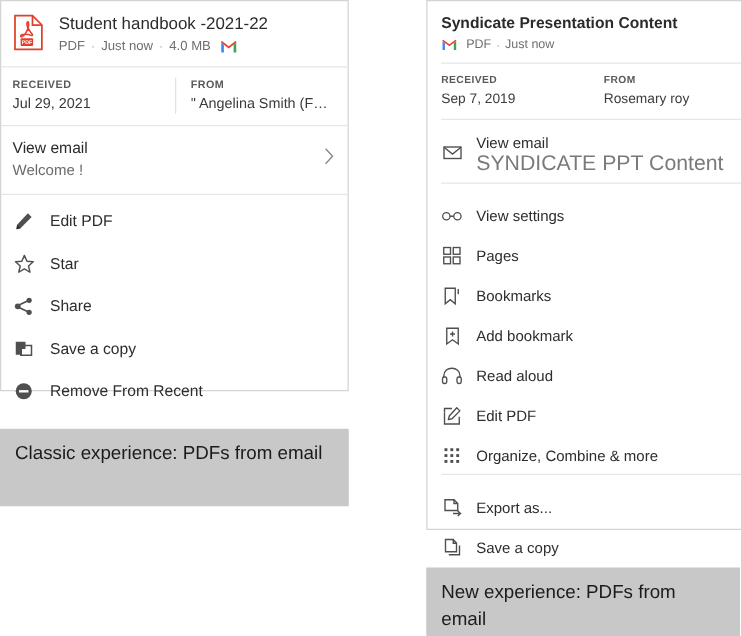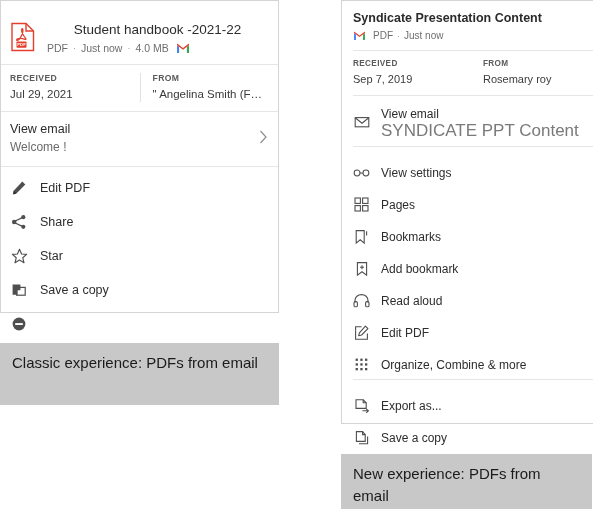--- a/index.html
+++ b/index.html
@@ -27,23 +27,22 @@
   #classic-card {
     left: 0px;
     top: 0px;
     width: 279px;
     height: 313px;
   }
 
   .file-header {
     display: flex;
     align-items: flex-start;
-    padding: 20px 10px 9px 9px;
-    box-sizing: border-box;
-    text-align: center;
+    padding: 9px 10px 9px 9px;
+    box-sizing: border-box;
   }
   .pdf-icon {
     flex: 0 0 auto;
     width: 26px;
     height: 30px;
     margin-right: 11px;
     margin-top: 1px;
   }
   .file-head-text { flex: 1 1 auto; min-width: 0; }
   .file-title {
@@ -300,56 +299,57 @@
       <svg width="16" height="16" viewBox="0 0 16 16">
         <path d="M11.3 1.6 L14.3 4.6 L5.4 13.5 L1.8 14.4 L2.7 10.8 Z" fill="#4f4f4f"></path>
         <path d="M2.7 10.8 L5.4 13.5 L2.6 14.3 Z" fill="#2d2d2d"></path>
       </svg>
     </span>
     <span class="lbl">Edit PDF</span>
   </div>
 
   <div class="action">
     <span class="ico">
+      <svg width="17" height="17" viewBox="0 0 17 17">
+        <path d="M8.5 1.3 L10.6 6 L15.6 6.4 L11.8 9.8 L13 14.8 L8.5 12.1 L4 14.8 L5.2 9.8 L1.4 6.4 L6.4 6 Z" fill="none" stroke="#4f4f4f" stroke-width="1.15" stroke-linejoin="round"></path>
+      </svg>
+    </span>
+    <span class="lbl">Star</span>
+  </div>
+
+  <div class="action">
+    <span class="ico">
       <svg width="16" height="16" viewBox="0 0 16 16">
         <circle cx="12.3" cy="3.2" r="2.1" fill="#4f4f4f"></circle>
         <circle cx="12.3" cy="12.8" r="2.1" fill="#4f4f4f"></circle>
         <circle cx="3.2" cy="8" r="2.3" fill="#4f4f4f"></circle>
         <path d="M4.2 7 L11.4 3.6 M4.2 9 L11.4 12.4" stroke="#4f4f4f" stroke-width="1.3"></path>
       </svg>
     </span>
     <span class="lbl">Share</span>
   </div>
 
   <div class="action">
     <span class="ico">
-      <svg width="17" height="17" viewBox="0 0 17 17">
-        <path d="M8.5 1.3 L10.6 6 L15.6 6.4 L11.8 9.8 L13 14.8 L8.5 12.1 L4 14.8 L5.2 9.8 L1.4 6.4 L6.4 6 Z" fill="none" stroke="#4f4f4f" stroke-width="1.15" stroke-linejoin="round"></path>
-      </svg>
-    </span>
-    <span class="lbl">Star</span>
-  </div>
-
-  <div class="action">
-    <span class="ico">
       <svg width="16" height="16" viewBox="0 0 16 16">
         <path d="M1.6 2.4 H9.4 V8.2 H6.6 V12.8 H1.6 Z" fill="#4f4f4f"></path>
         <rect x="5.6" y="5.4" width="8.6" height="7.8" fill="none" stroke="#4f4f4f" stroke-width="1.2"></rect>
       </svg>
     </span>
     <span class="lbl">Save a copy</span>
   </div>
 
   <div class="action">
     <span class="ico">
       <svg width="16" height="16" viewBox="0 0 16 16">
         <circle cx="8" cy="8" r="6.4" fill="#4f4f4f"></circle>
         <rect x="4.2" y="7.1" width="7.6" height="1.9" fill="#ffffff"></rect>
       </svg>
     </span>
+    <span class="lbl">Remove From Recent</span>
   </div>
 
 </div>
 
 <div class="caption" id="classic-caption">Classic experience: PDFs from email</div>
 
 <div class="card" id="new-card">
 
   <div class="n-header">
     <div class="n-head-text">

